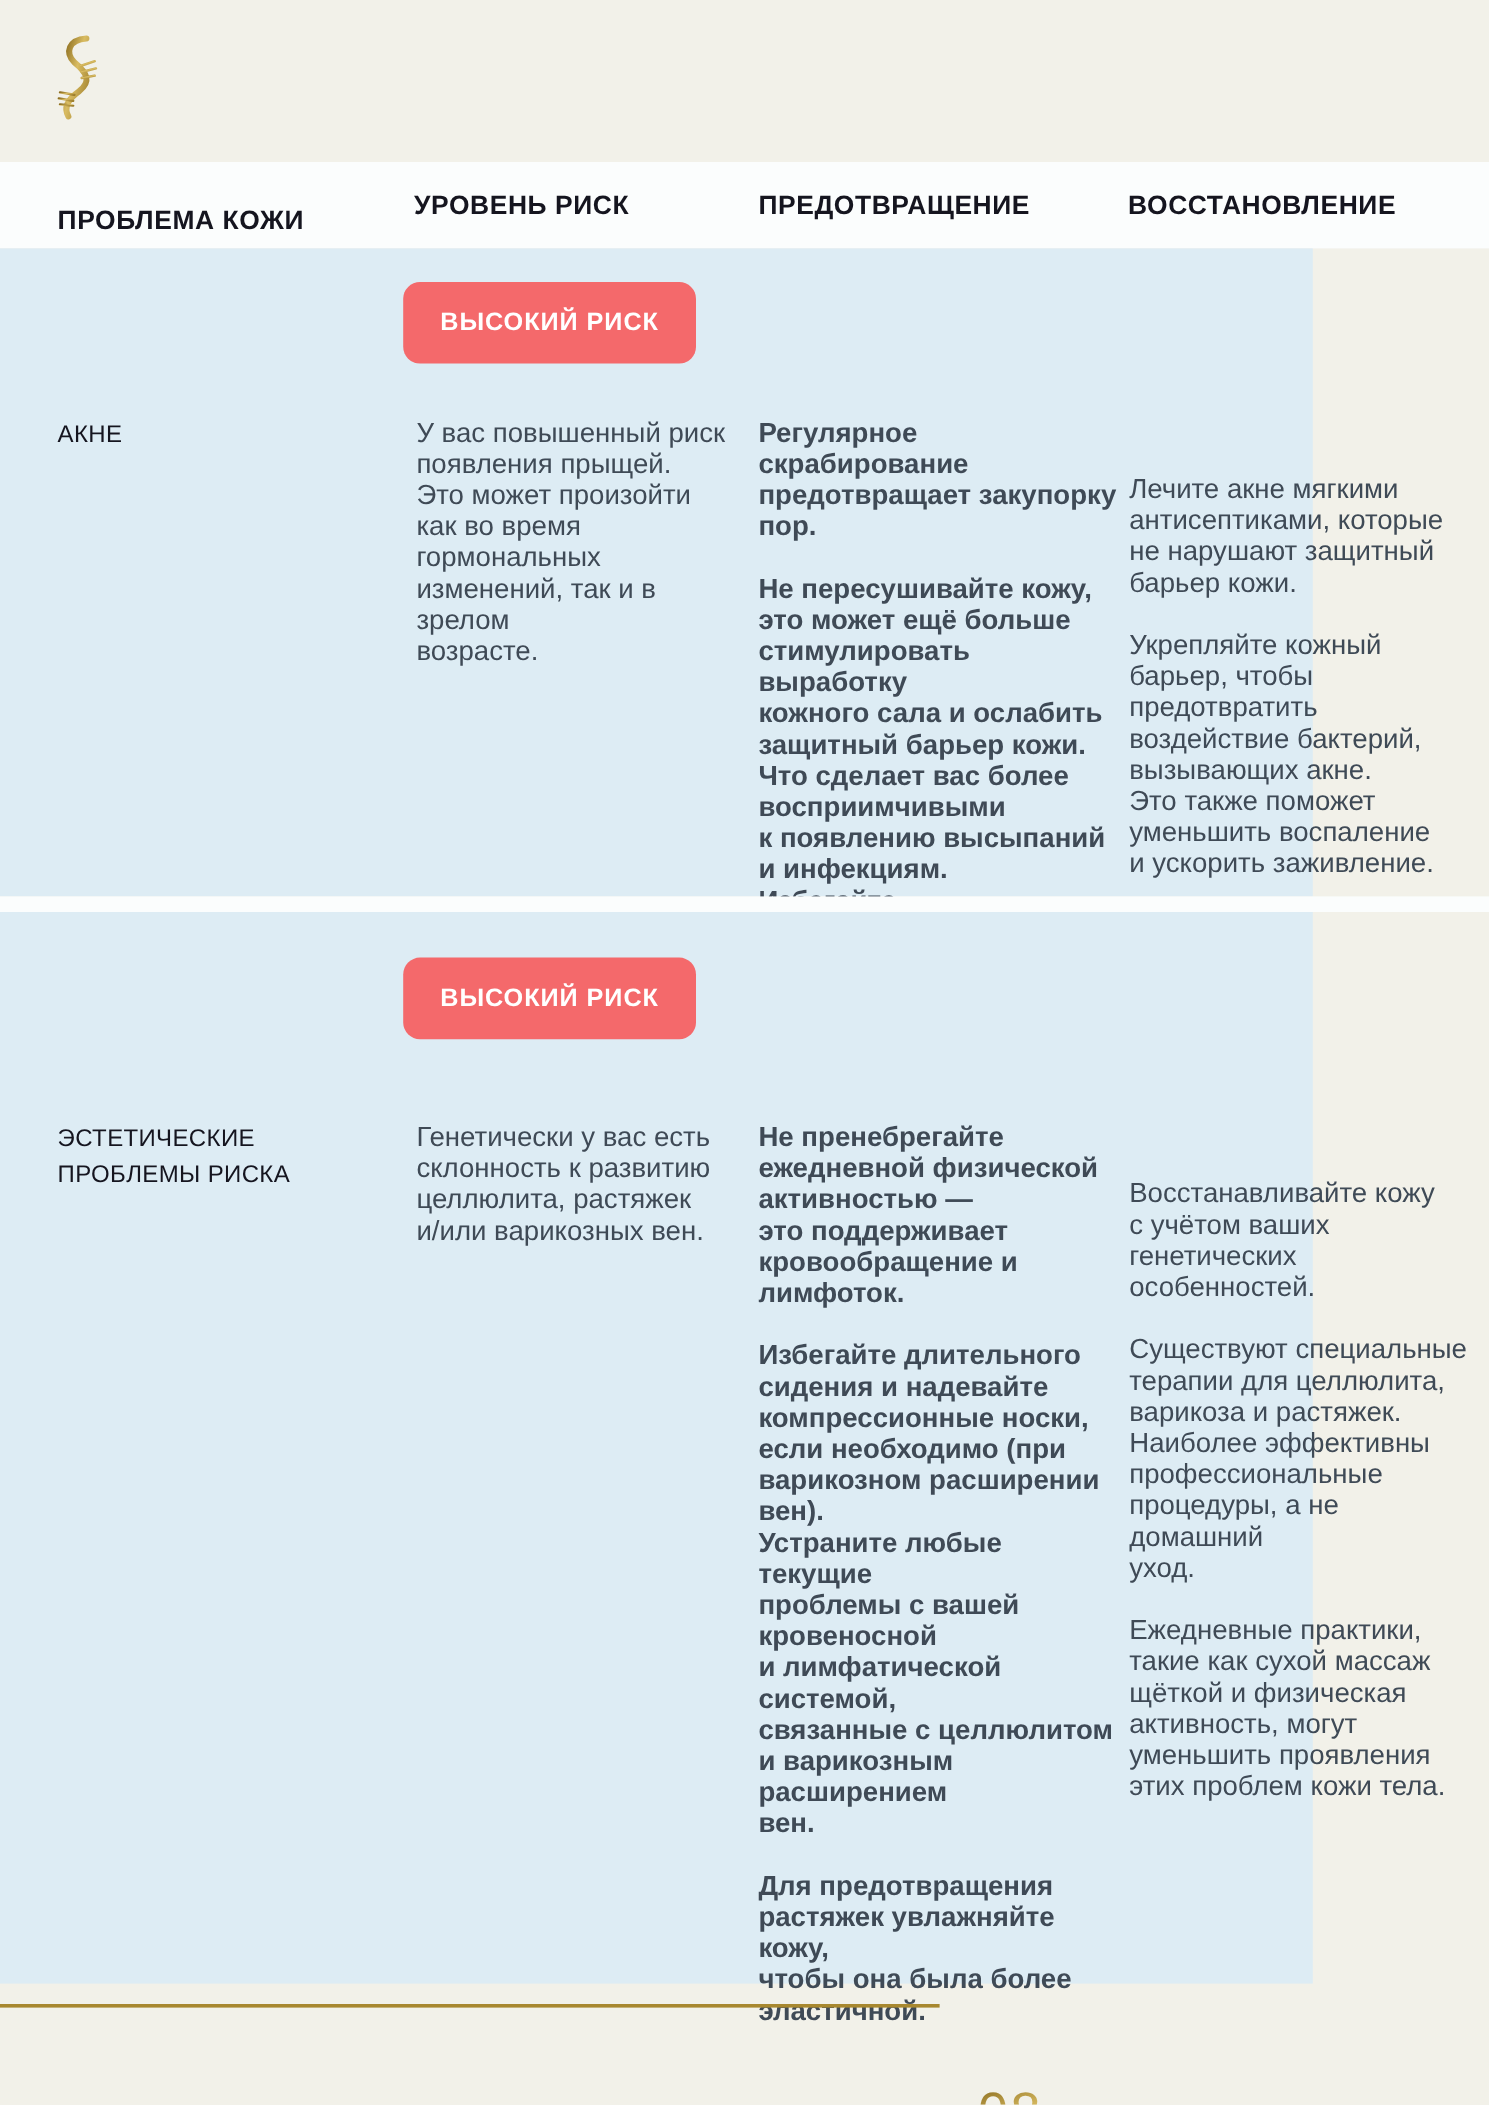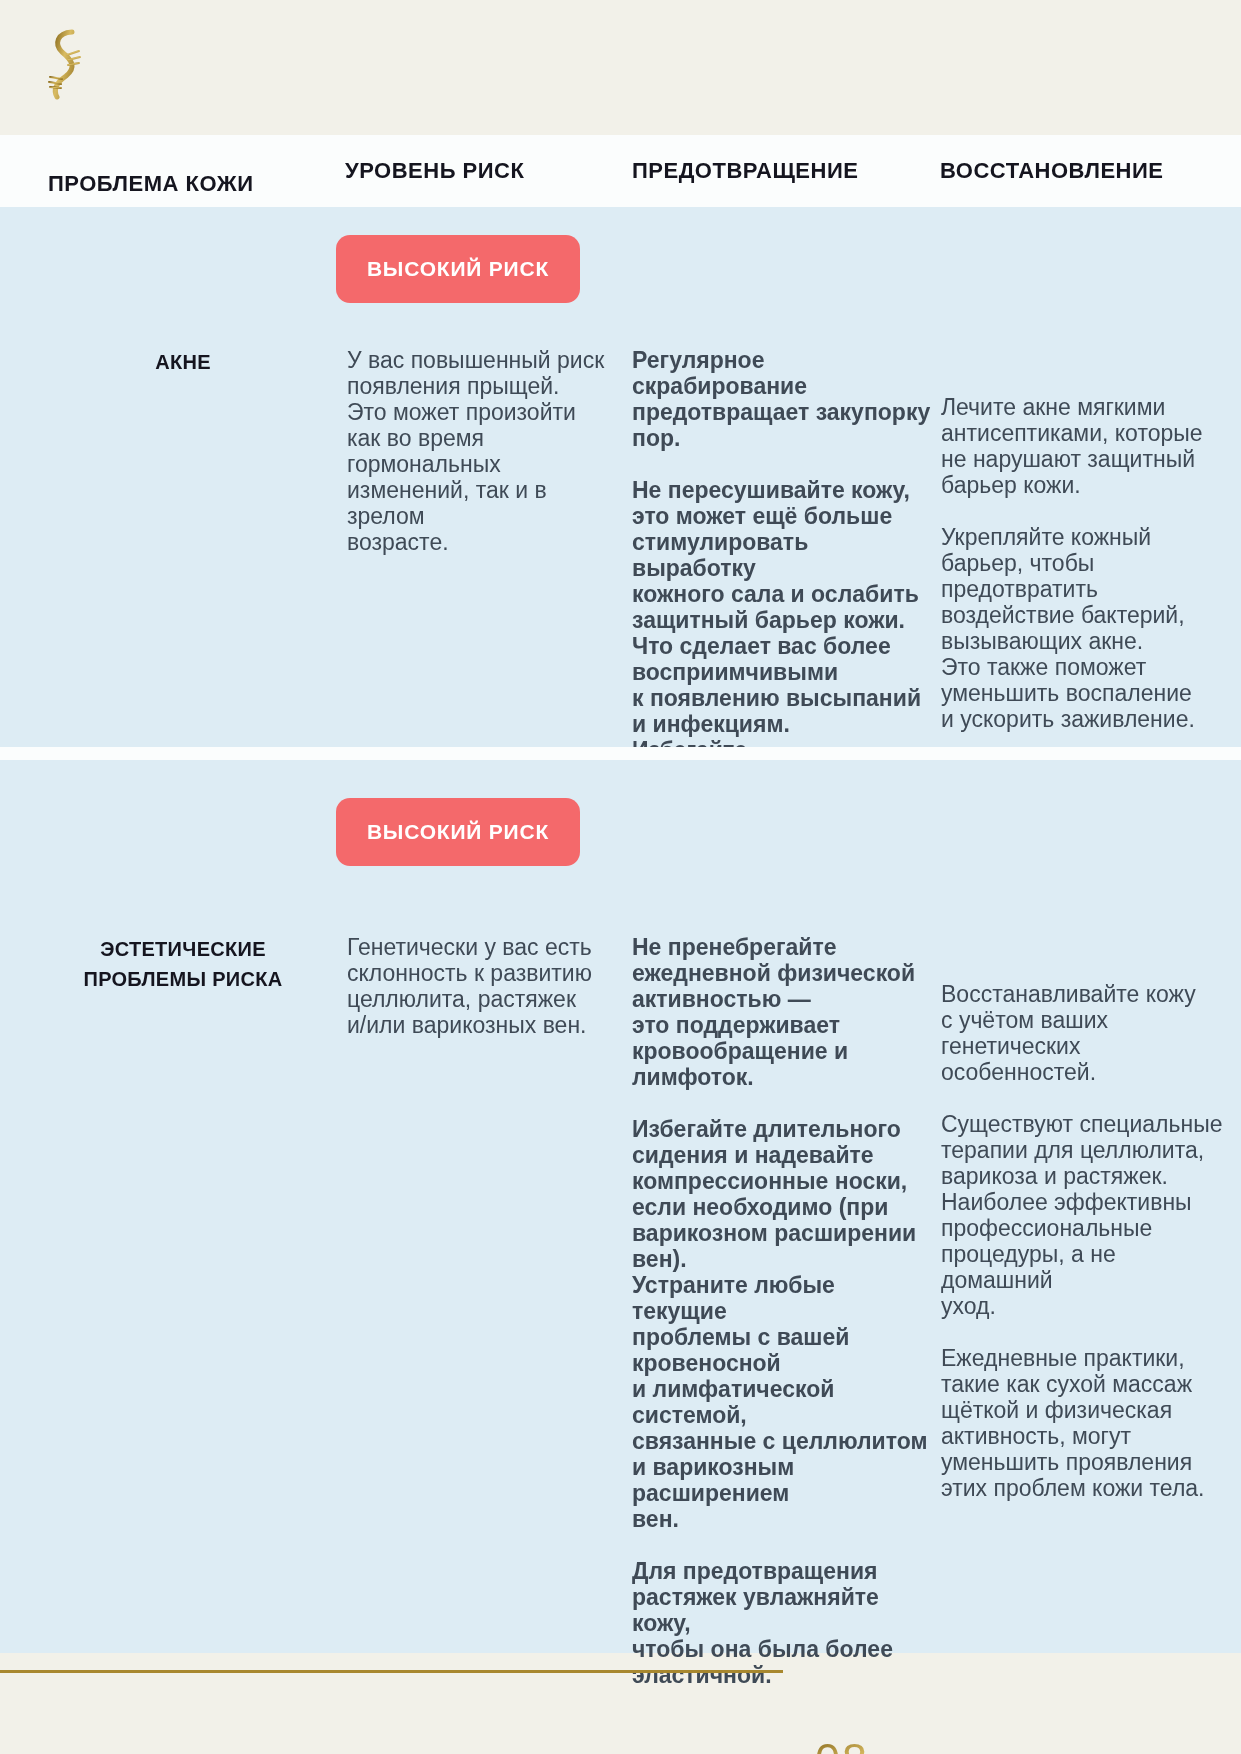--- a/index.html
+++ b/index.html
@@ -39,21 +39,21 @@
     position:absolute;
     top:0; height:72px;
     display:flex; align-items:center;
     font-weight:700;
     font-size:22px;
     letter-spacing:0.5px;
     color:var(--heading-text);
   }
   .section{
     position:absolute;
-    left:0; width:1241px;
+    left:0; width:1094px;
     background:var(--section-blue);
   }
   .sec1{ top:207px; height:540px; }
   .gap-strip{
     position:absolute;
     left:0; top:747px;
     width:1241px; height:13px;
     background:var(--band-white);
   }
   .sec2{ top:760px; height:893px; }
@@ -83,26 +83,25 @@
   }
   .c1{ left:48px;  width:270px; }
   .c2{ left:347px; width:280px; }
   .c3{ left:632px; width:302px;font-weight:bold; }
   .c4{ left:941px; width:285px;margin-top:47px; }
   .h1{ left:48px;margin-top:13px; }
   .h2{ left:345px; }
   .h3{ left:632px; }
   .h4{ left:940px; }
   .problem-name{
-    font-weight:700;
+    font-weight:400;
     font-size:20px;
     line-height:30px;
     letter-spacing:0.3px;
     color:var(--heading-text);
-    text-align:center;
   }
   .footer-line{
     position:absolute;
     left:0; top:1670px;
     width:783px; height:3px;
     background:var(--gold-line);
   }
   .page-number{
     position:absolute;
     left:815px; top:1734px;

